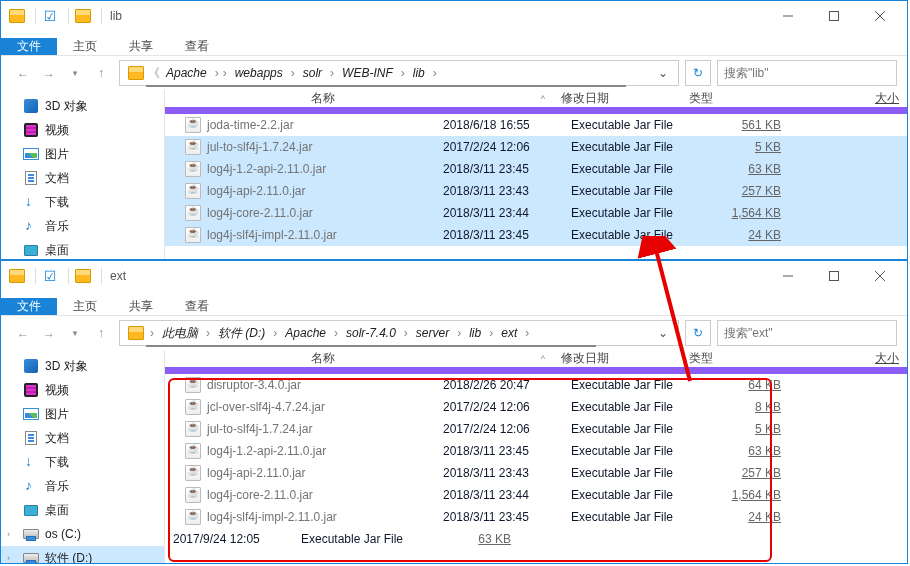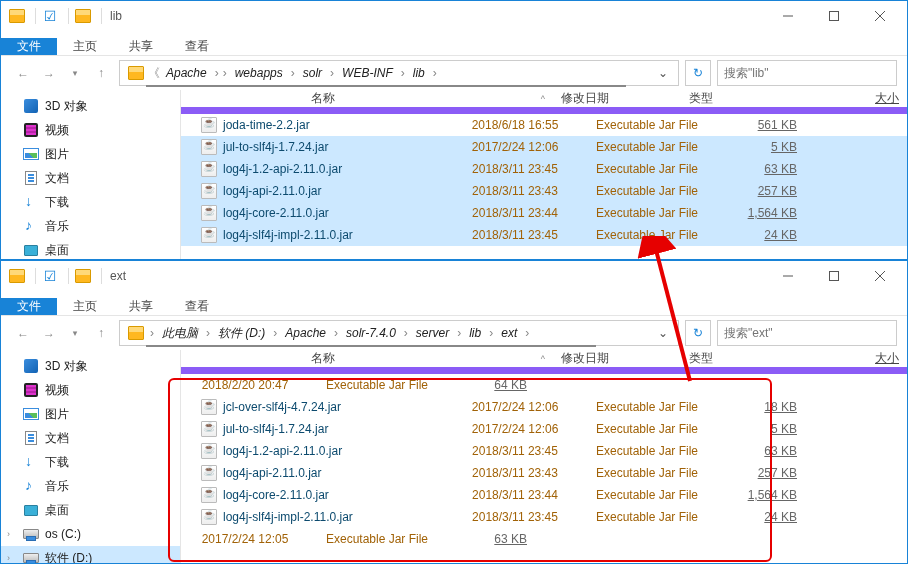--- a/index.html
+++ b/index.html
@@ -30,21 +30,21 @@
 .pathbox .foldericon { width: 16px; height: 14px; background: linear-gradient(#ffd978 0 40%, #ffb820 40% 100%); border: 1px solid #d99a00; border-radius: 1px; margin: 0 4px; }
 .crumb { padding: 0 6px; height: 24px; display: flex; align-items: center; color: #222; cursor: pointer; font-style: italic; }
 .crumbsep { color: #888; padding: 0 2px; }
 .pathbox .drop { margin-left: auto; color: #555; padding: 0 6px; }
 .refreshbtn { width: 26px; height: 26px; border: 1px solid #ccc; display: flex; align-items: center; justify-content: center; color: #1883d7; }
 .searchbox { width: 180px; height: 26px; border: 1px solid #ccc; padding: 0 6px; color: #999; outline: none; }
 .underline { position: absolute; height: 2px; background: #888; bottom: -2px; }
 
 .body { flex: 1; display: flex; min-height: 0; }
 
-.sidebar { width: 180px; border-right: 1px solid #e5e5e5; overflow-y: auto; padding: 4px 0; }
+.sidebar { width: 164px; border-right: 1px solid #e5e5e5; overflow-y: auto; padding: 4px 0; }
 .sideitem { height: 24px; display: flex; align-items: center; padding-left: 22px; gap: 6px; cursor: pointer; color: #222; }
 .sideitem.selected { background: #cce8ff; }
 .sideitem .caret { position: absolute; left: 6px; color: #888; font-size: 9px; }
 .sideitem { position: relative; }
 .si-ico { width: 16px; height: 16px; display: flex; align-items: center; justify-content: center; }
 .ico-3d { width: 14px; height: 14px; background: linear-gradient(135deg,#3a8dde,#1262b3); border-radius: 2px; }
 .ico-video { width: 14px; height: 14px; background: #222; border-radius: 2px; position: relative; }
 .ico-video::before { content:""; position:absolute; left:2px; top:2px; right:2px; bottom:2px; background: repeating-linear-gradient(#d3c 0 2px,#b2a 2px 4px); }
 .ico-pic { width: 16px; height: 12px; background: #fff; border: 1px solid #3a8dde; position: relative; }
 .ico-pic::before { content:""; position:absolute; left:1px; right:1px; bottom:1px; height:5px; background: linear-gradient(45deg,#3a8dde 0 50%, #5abf5a 50% 100%); }
@@ -62,22 +62,22 @@
 .cols { display: flex; height: 24px; border-bottom: 7px solid #8b5cf6; position: sticky; top: 0; background: #fff; justify-content: flex-end; }
 .col { padding: 0 8px; display: flex; align-items: center; color: #444; gap: 4px; }
 .c-name { flex: 0 0 270px; padding-left: 28px; }
 .c-date { flex: 0 0 128px; }
 .c-type { flex: 0 0 136px; }
 .c-size { flex: 0 0 90px; justify-content: flex-end; text-decoration: underline; }
 .sortcaret { color: #888; font-size: 9px; margin-left: auto; }
 
 .row { display: flex; height: 22px; align-items: center; }
 .row.selected { background: #cce8ff; }
-.cell { padding: 0 8px; white-space: nowrap; overflow: hidden; color: #0c4a6e; }
-.cell.date, .cell.type { color: #a16207; text-align: center; }
+.cell { padding: 0 8px; white-space: nowrap; overflow: hidden; color: #737373; }
+.cell.date, .cell.type { color: #0f172a; }
 .cell.size { color: #666; text-align: right; }
 .cell.name { display: flex; align-items: center; gap: 6px; padding-left: 20px; }
 .jaricon { width: 16px; height: 16px; position: relative; flex-shrink: 0; }
 .jaricon::before { content:""; position:absolute; inset:0; background: linear-gradient(#fff,#eee); border:1px solid #bbb; border-radius:1px; }
 .jaricon::after { content:"☕"; position:absolute; left:2px; top:0; font-size:10px; color:#b36; }
 
 .redbox { position: absolute; border: 2px solid #e60000; border-radius: 6px; pointer-events: none; }
 .redarrow { position: absolute; pointer-events: none; }
 </style>
 </head>
@@ -397,32 +397,36 @@
         <div class="col c-name">
             <span>名称</span>
             <span class="sortcaret">^</span>
           </div>
         <div class="col c-date">修改日期</div>
         <div class="col c-type">类型</div>
         <div class="col c-size">大小</div>
       </div>
       <div id="rows2">
           <div class="row">
-            <div class="cell date c-date">2018/2/20 20:47</div>
+            <div class="cell name c-name">
+              <span class="jaricon"></span>
+              <span>disruptor-3.4.0.jar</span>
+            </div>
+            <div class="cell date c-date">2018/2/26 20:47</div>
             <div class="cell type c-type">Executable Jar File</div>
             <div class="cell size c-size">64 KB</div>
           </div>
           <div class="row">
             <div class="cell name c-name">
               <span class="jaricon"></span>
               <span>jcl-over-slf4j-4.7.24.jar</span>
             </div>
             <div class="cell date c-date">2017/2/24 12:06</div>
             <div class="cell type c-type">Executable Jar File</div>
-            <div class="cell size c-size">18 KB</div>
+            <div class="cell size c-size">8 KB</div>
           </div>
           <div class="row">
             <div class="cell name c-name">
               <span class="jaricon"></span>
               <span>jul-to-slf4j-1.7.24.jar</span>
             </div>
             <div class="cell date c-date">2017/2/24 12:06</div>
             <div class="cell type c-type">Executable Jar File</div>
             <div class="cell size c-size">5 KB</div>
           </div>
@@ -456,21 +460,21 @@
           <div class="row">
             <div class="cell name c-name">
               <span class="jaricon"></span>
               <span>log4j-slf4j-impl-2.11.0.jar</span>
             </div>
             <div class="cell date c-date">2018/3/11 23:45</div>
             <div class="cell type c-type">Executable Jar File</div>
             <div class="cell size c-size">24 KB</div>
           </div>
           <div class="row">
-            <div class="cell date c-date">2017/2/24 12:05</div>
+            <div class="cell date c-date">2017/9/24 12:05</div>
             <div class="cell type c-type">Executable Jar File</div>
             <div class="cell size c-size">63 KB</div>
           </div>
         </div>
     </div>
   </div>
 </div>
 
 <div class="redbox" style="left:168px;top:378px;width:604px;height:184px"></div>
 <svg class="redarrow" style="left:630px;top:236px;width:180px;height:150px">

